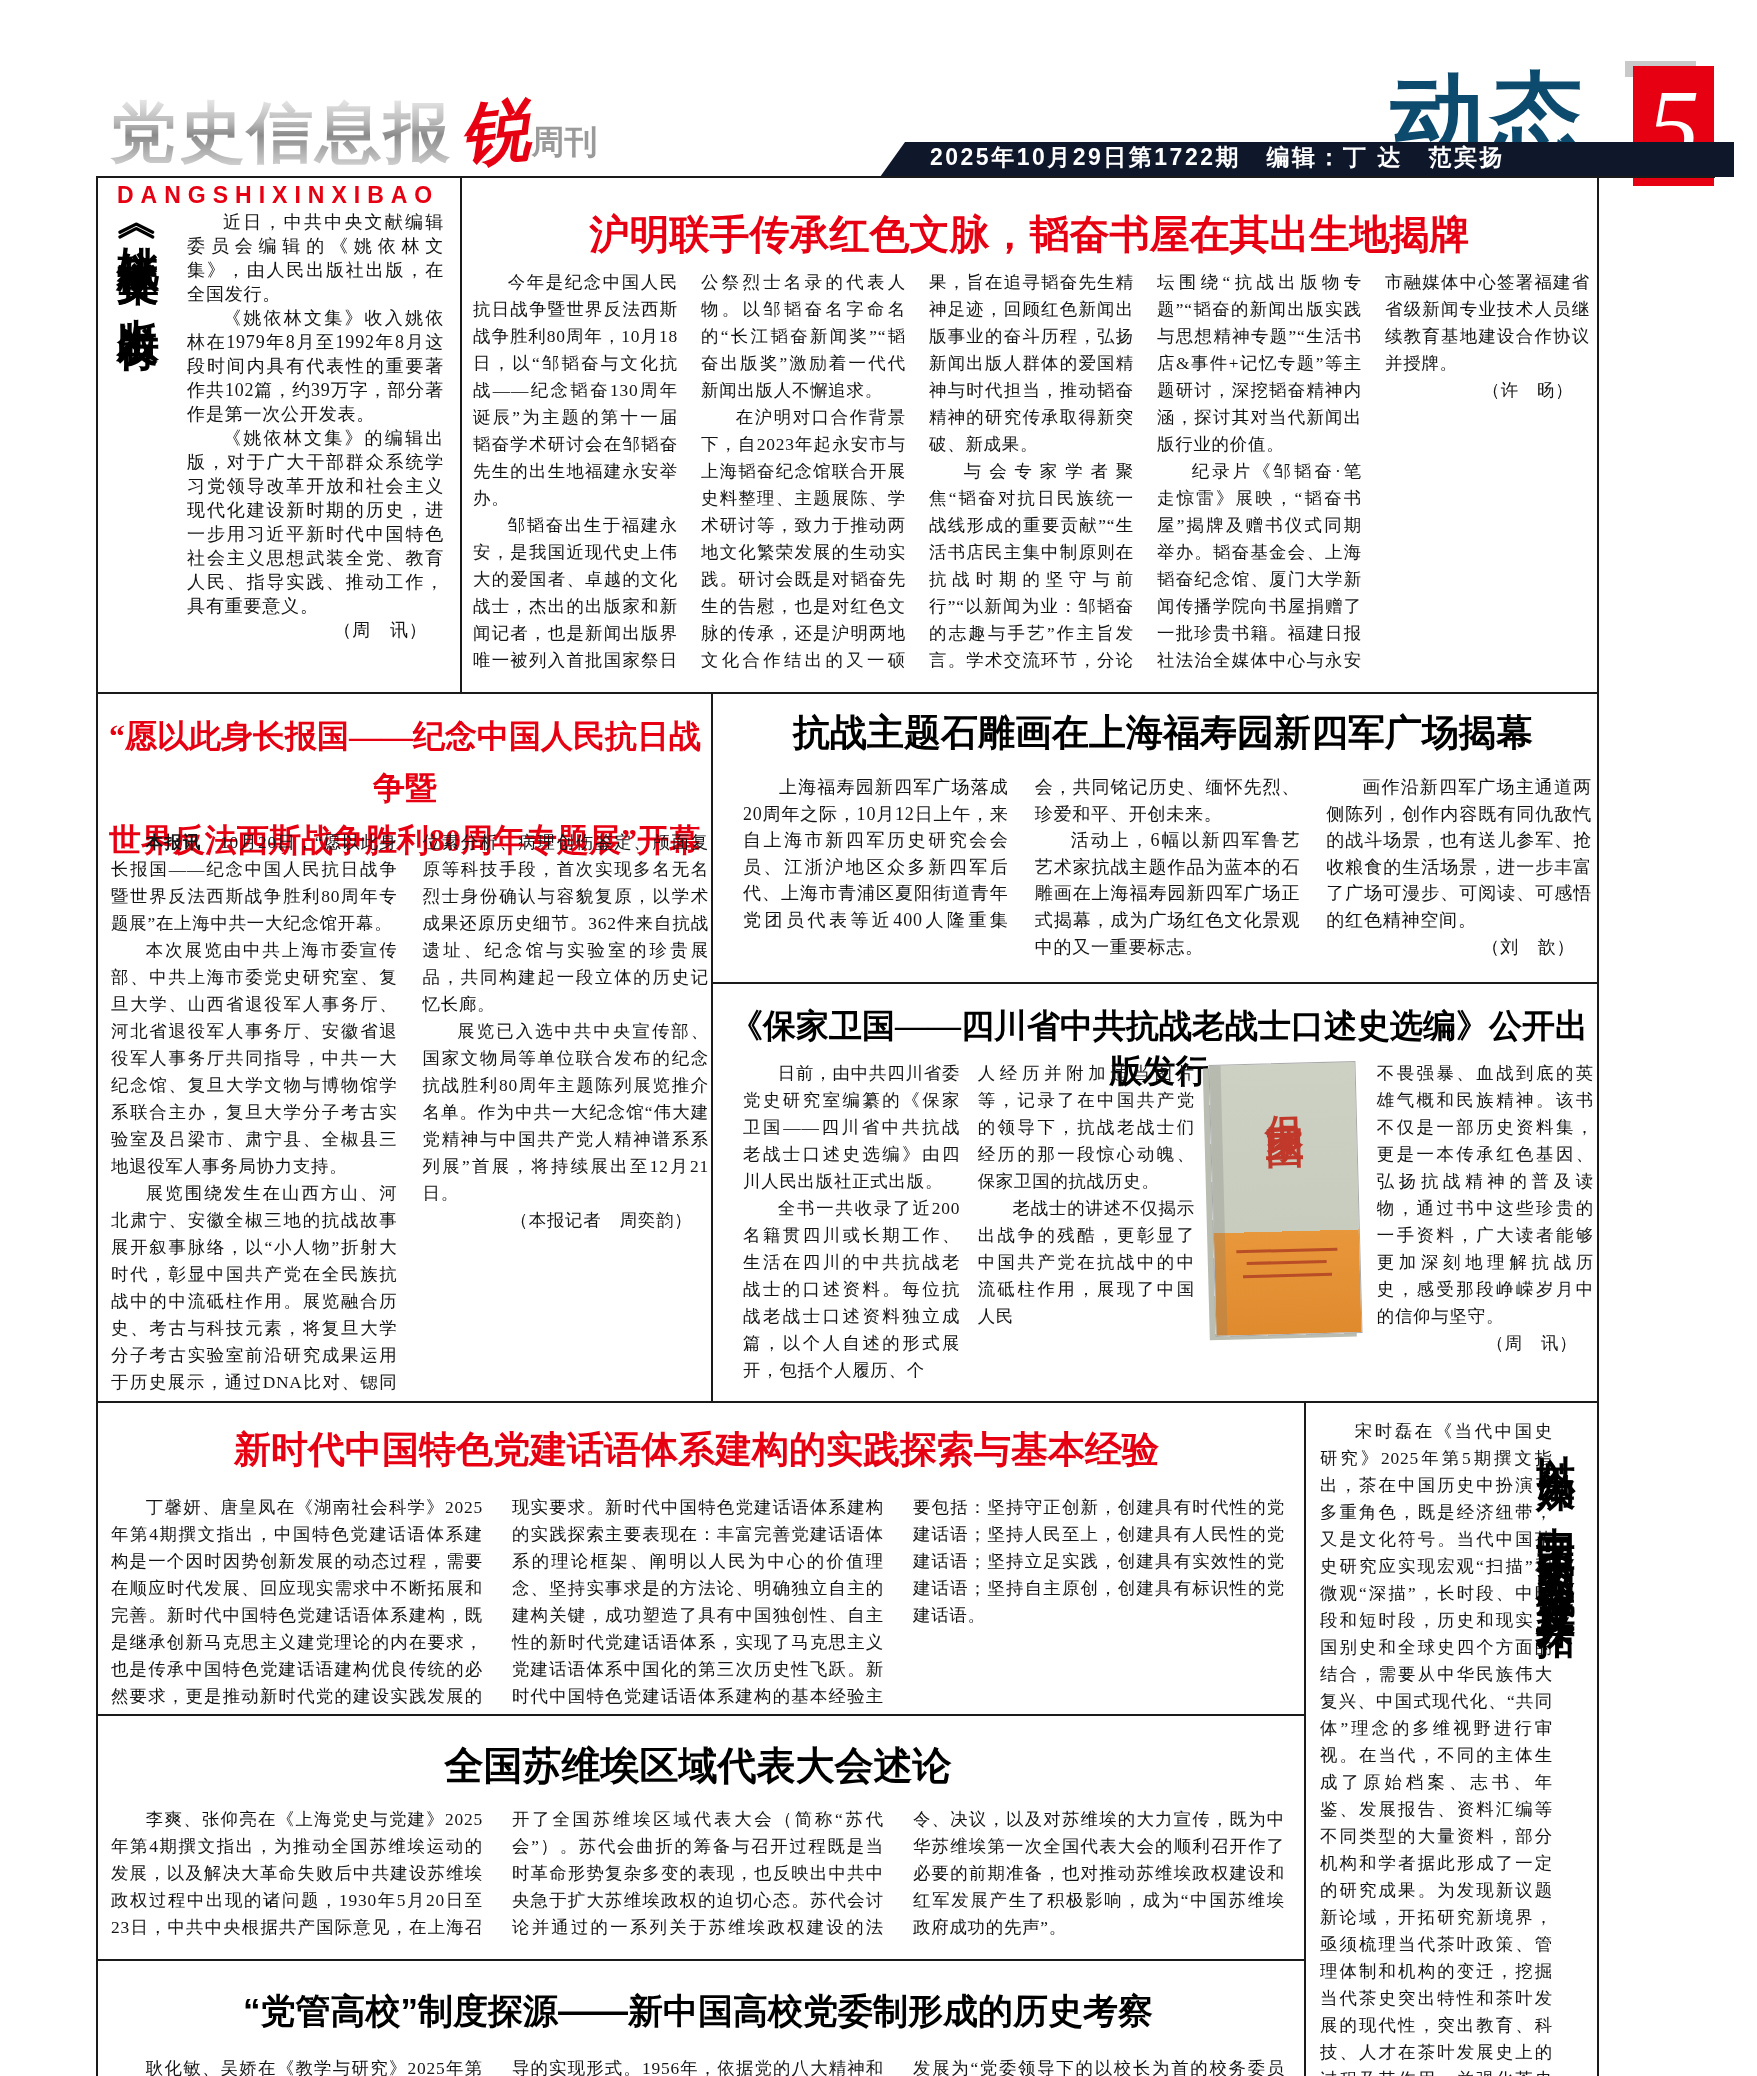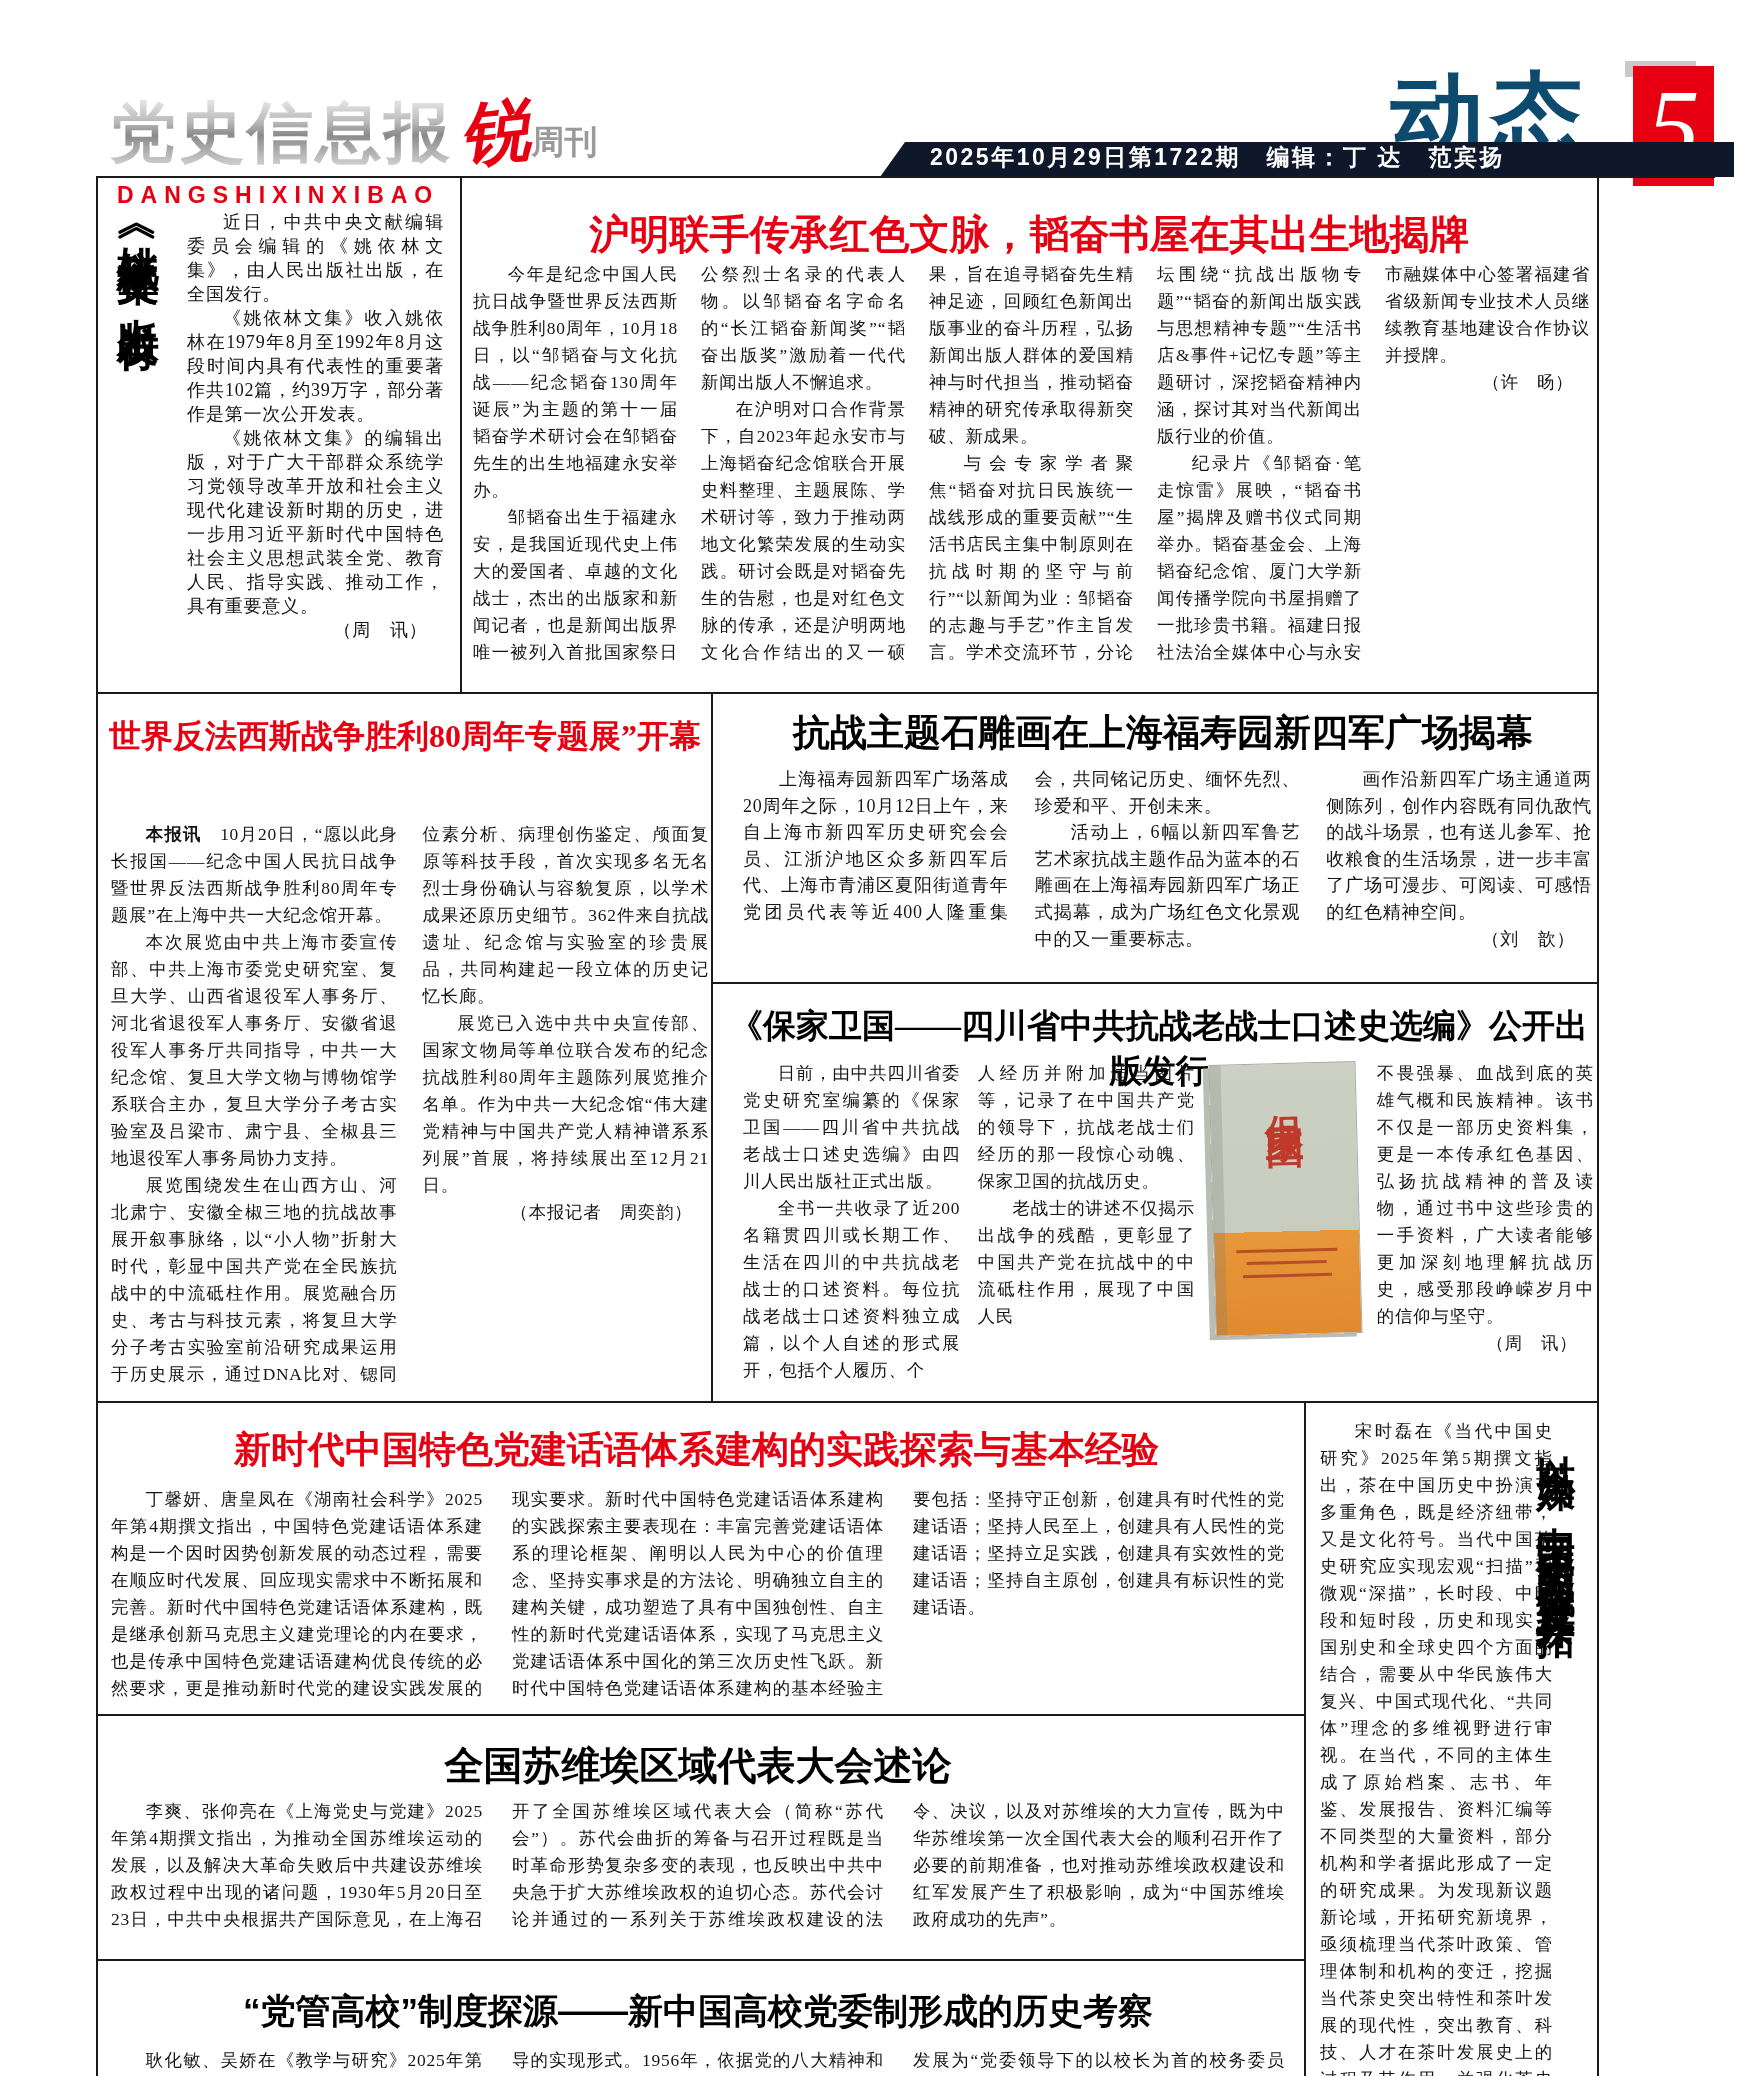--- a/index.html
+++ b/index.html
@@ -28,21 +28,21 @@
            display:flex;}
   .date-bar span{color:#fff;font-family:"Liberation Sans",sans-serif;font-weight:bold;font-size:23px;
            letter-spacing:2.5px;padding-left:50px;white-space:nowrap;}
   
   .rule{position:absolute;background:#1a1a1a;}
   
   .body-text{font-size:17.4px;line-height:27px;letter-spacing:0.8px;text-align:justify;color:#141414;}
   .body-text p{margin:0;text-indent:2em;}
   .body-text p.cont{text-indent:0;}
   .byline{text-indent:0 !important;text-align:right;padding-right:16.6px;}
-  .cols{column-fill:auto;}
+  .cols{column-fill:auto;margin-top:8px;}
   .red-title{color:#e60012;font-weight:900;text-align:center;font-family:"Liberation Serif",serif;}
   .black-title{color:#000000;font-weight:900;text-align:center;font-family:"Liberation Sans",sans-serif;}
   
   .yao{position:absolute;left:103px;top:210px;width:353px;height:473px;display:flex;}
   .yao .vtitle{writing-mode:vertical-rl;font-weight:900;font-size:42px;line-height:1.45;
         color:#000;font-family:"Liberation Sans",sans-serif;margin-left:4.2px;letter-spacing:4.2px;}
   .yao .vtitle .part2{margin-top:29px;}
   .yao .ybody{margin-left:19px;width:257px;font-size:18px;line-height:24px;}
   .hm-title{position:absolute;left:469px;top:207px;width:1121px;font-size:40px;}
   .hm-body{position:absolute;left:473px;top:261px;width:1117px;height:422px;column-count:5;column-gap:23px;}
@@ -125,20 +125,21 @@
   <div class="hm-body body-text cols">
     <p>今年是纪念中国人民抗日战争暨世界反法西斯战争胜利80周年，10月18日，以“邹韬奋与文化抗战——纪念韬奋130周年诞辰”为主题的第十一届韬奋学术研讨会在邹韬奋先生的出生地福建永安举办。</p>
     <p>邹韬奋出生于福建永安，是我国近现代史上伟大的爱国者、卓越的文化战士，杰出的出版家和新闻记者，也是新闻出版界唯一被列入首批国家祭日公祭烈士名录的代表人物。以邹韬奋名字命名的“长江韬奋新闻奖”“韬奋出版奖”激励着一代代新闻出版人不懈追求。</p>
     <p>在沪明对口合作背景下，自2023年起永安市与上海韬奋纪念馆联合开展史料整理、主题展陈、学术研讨等，致力于推动两地文化繁荣发展的生动实践。研讨会既是对韬奋先生的告慰，也是对红色文脉的传承，还是沪明两地文化合作结出的又一硕果，旨在追寻韬奋先生精神足迹，回顾红色新闻出版事业的奋斗历程，弘扬新闻出版人群体的爱国精神与时代担当，推动韬奋精神的研究传承取得新突破、新成果。</p>
     <p>与会专家学者聚焦“韬奋对抗日民族统一战线形成的重要贡献”“生活书店民主集中制原则在抗战时期的坚守与前行”“以新闻为业：邹韬奋的志趣与手艺”作主旨发言。学术交流环节，分论坛围绕“抗战出版物专题”“韬奋的新闻出版实践与思想精神专题”“生活书店&amp;事件+记忆专题”等主题研讨，深挖韬奋精神内涵，探讨其对当代新闻出版行业的价值。</p>
     <p>纪录片《邹韬奋·笔走惊雷》展映，“韬奋书屋”揭牌及赠书仪式同期举办。韬奋基金会、上海韬奋纪念馆、厦门大学新闻传播学院向书屋捐赠了一批珍贵书籍。福建日报社法治全媒体中心与永安市融媒体中心签署福建省省级新闻专业技术人员继续教育基地建设合作协议并授牌。</p>
     <p class="byline">（许　旸）</p>
   </div>
 
   <div class="ex-title red-title">
+    <div>“愿以此身长报国——纪念中国人民抗日战争暨</div>
     <div>世界反法西斯战争胜利80周年专题展”开幕</div>
   </div>
   <div class="ex-body body-text cols">
     <p><strong>本报讯</strong><span>　10月20日，“愿以此身长报国——纪念中国人民抗日战争暨世界反法西斯战争胜利80周年专题展”在上海中共一大纪念馆开幕。</span></p>
     <p>本次展览由中共上海市委宣传部、中共上海市委党史研究室、复旦大学、山西省退役军人事务厅、河北省退役军人事务厅、安徽省退役军人事务厅共同指导，中共一大纪念馆、复旦大学文物与博物馆学系联合主办，复旦大学分子考古实验室及吕梁市、肃宁县、全椒县三地退役军人事务局协力支持。</p>
     <p>展览围绕发生在山西方山、河北肃宁、安徽全椒三地的抗战故事展开叙事脉络，以“小人物”折射大时代，彰显中国共产党在全民族抗战中的中流砥柱作用。展览融合历史、考古与科技元素，将复旦大学分子考古实验室前沿研究成果运用于历史展示，通过DNA比对、锶同位素分析、病理创伤鉴定、颅面复原等科技手段，首次实现多名无名烈士身份确认与容貌复原，以学术成果还原历史细节。362件来自抗战遗址、纪念馆与实验室的珍贵展品，共同构建起一段立体的历史记忆长廊。</p>
     <p>展览已入选中共中央宣传部、国家文物局等单位联合发布的纪念抗战胜利80周年主题陈列展览推介名单。作为中共一大纪念馆“伟大建党精神与中国共产党人精神谱系系列展”首展，将持续展出至12月21日。</p>
     <p class="byline">（本报记者　周奕韵）</p>
   </div>
 

